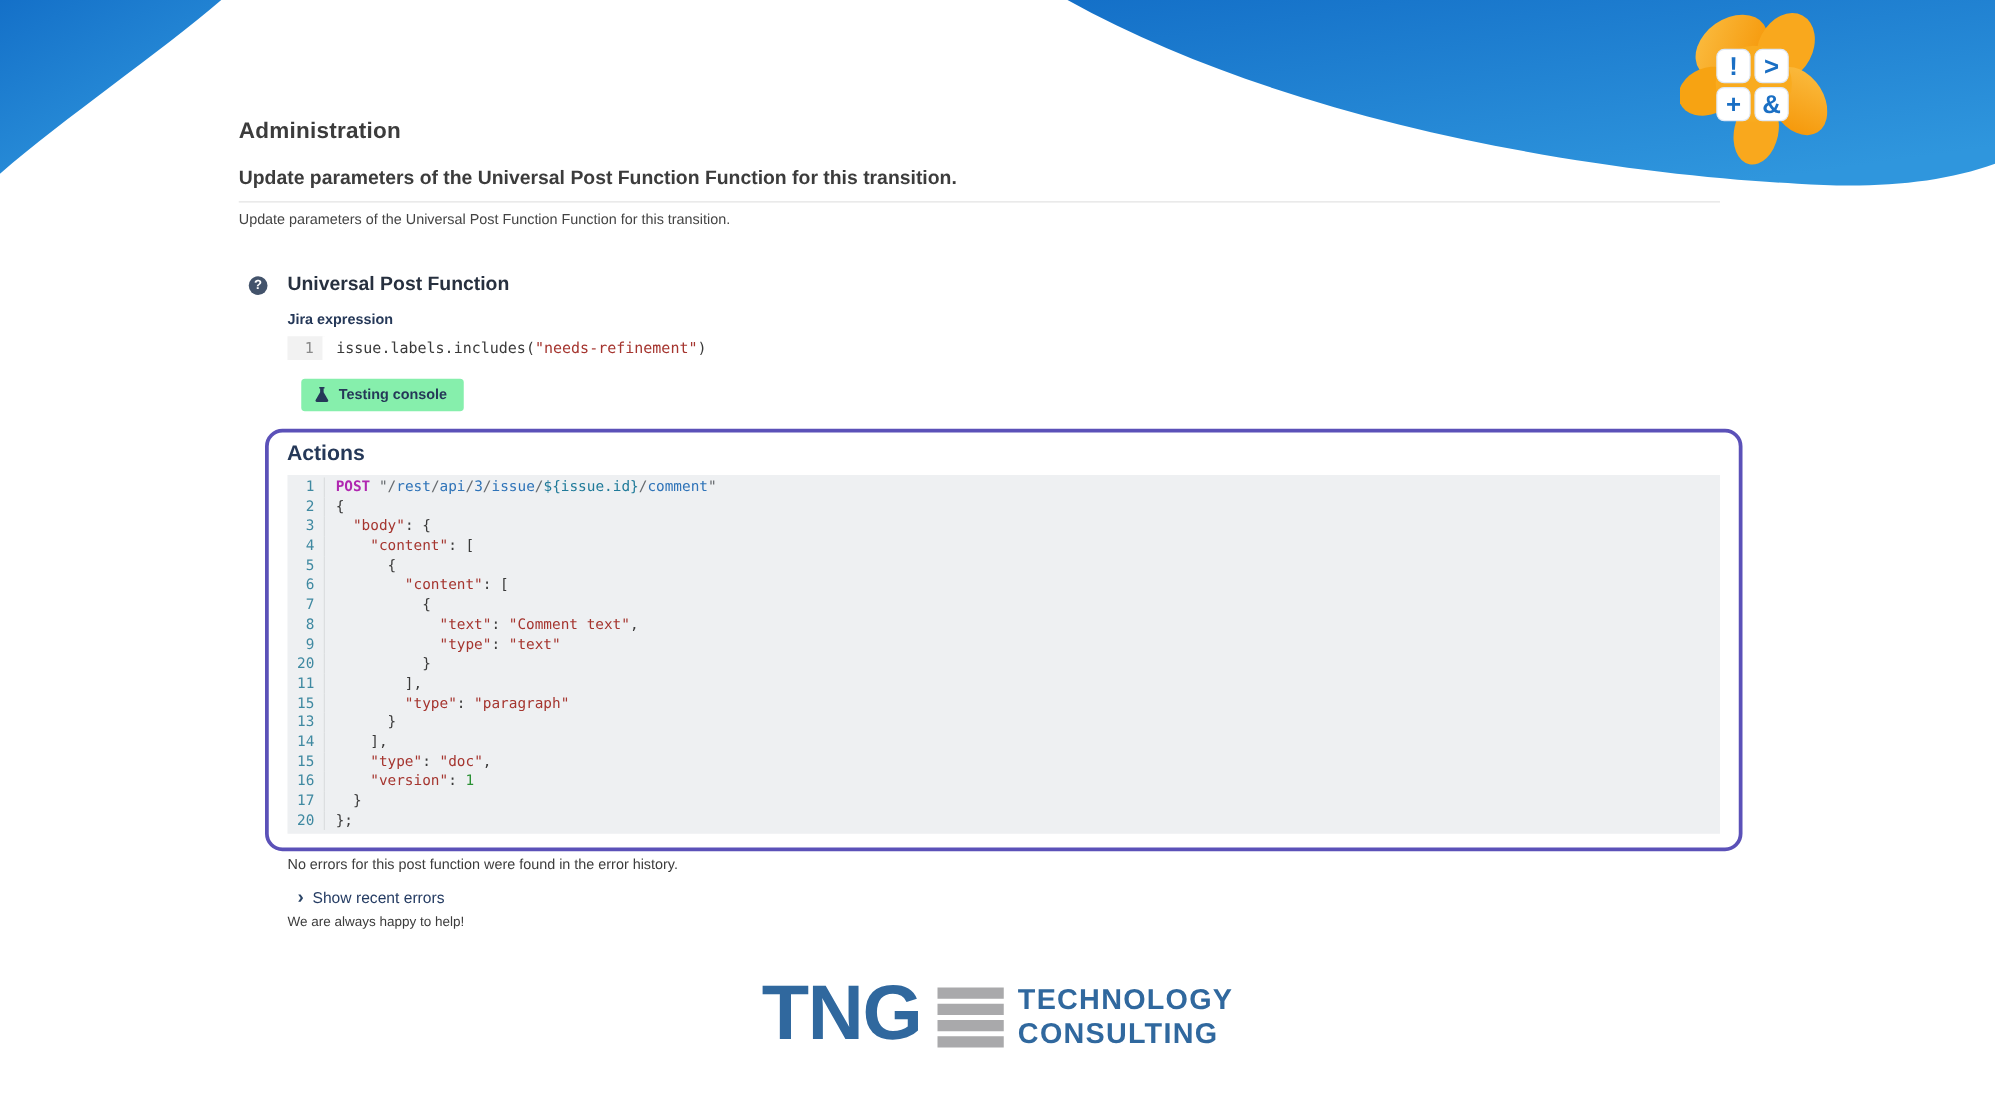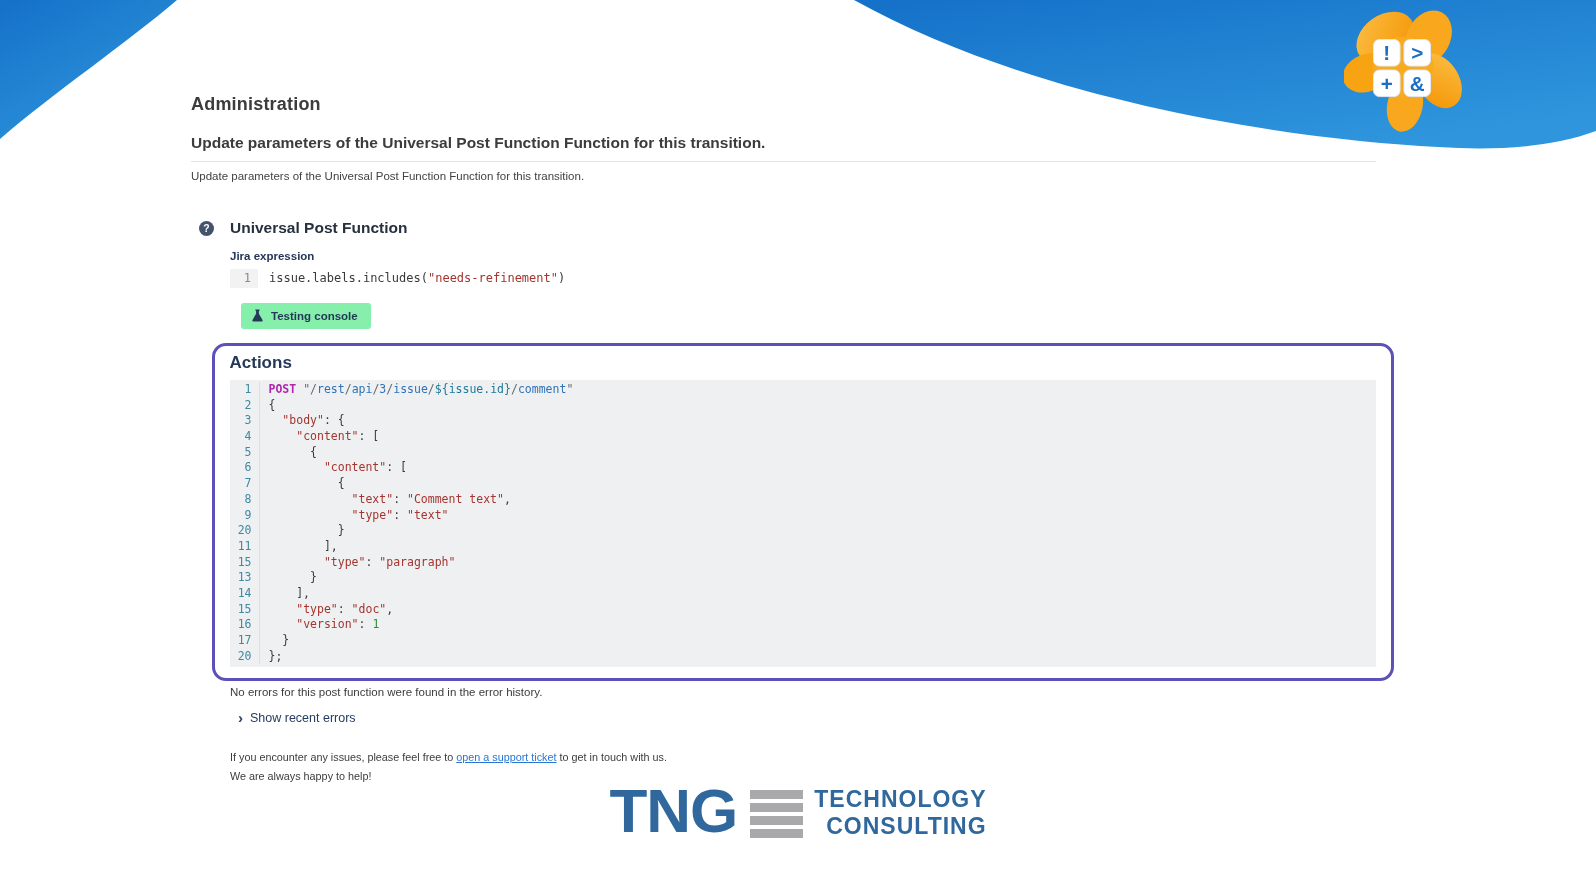--- a/index.html
+++ b/index.html
@@ -60,21 +60,21 @@
   .support a { color:#2a75d4; text-decoration:underline; cursor:pointer; }
   .support-line2 { margin:7px 0 0 39px; font-size:10.8px; color:#3c3c3c; }
 
   
   .footer { position:absolute; left:0; top:782px; width:1596px;
             display:flex; justify-content:center; align-items:center; }
   .tng-word { font-size:62px; font-weight:bold; color:#30689e; letter-spacing:-1px; line-height:58px; }
   .tng-bars { display:flex; flex-direction:column; gap:4.5px; margin:6px 11px 0 13px; }
   .tng-bars div { width:53px; height:8.5px; background:#a9a9ab; }
   .tng-text { font-size:23px; font-weight:bold; color:#30689e; letter-spacing:1px;
-              line-height:27px; margin-top:4px;text-align:right; }
+              line-height:27px; margin-top:4px; }
 </style>
 </head>
 <body>
 
 <div class="wave-wrap">
   <svg width="1596" height="180" viewBox="0 0 1596 180">
     <defs>
       <linearGradient id="bandg" x1="0" y1="0" x2="0.7" y2="1">
         <stop offset="0" stop-color="#1470c8"></stop>
         <stop offset="1" stop-color="#2f96dd"></stop>
@@ -163,21 +163,20 @@
       </div>
   </div>
 
   <div class="status-text">No errors for this post function were found in the error history.</div>
 
   <div class="show-errors">
     <span class="chev">›</span>
     <span>Show recent errors</span>
   </div>
 
-  <div class="support"><span>If you encounter any issues, please feel free to </span><a>open a support ticket</a><span> to get in touch with us.</span></div>
   <div class="support-line2">We are always happy to help!</div>
 </div>
 
 <div class="footer">
   <span class="tng-word">TNG</span>
   <span class="tng-bars">
     <div></div>
       <div></div>
       <div></div>
       <div></div>

